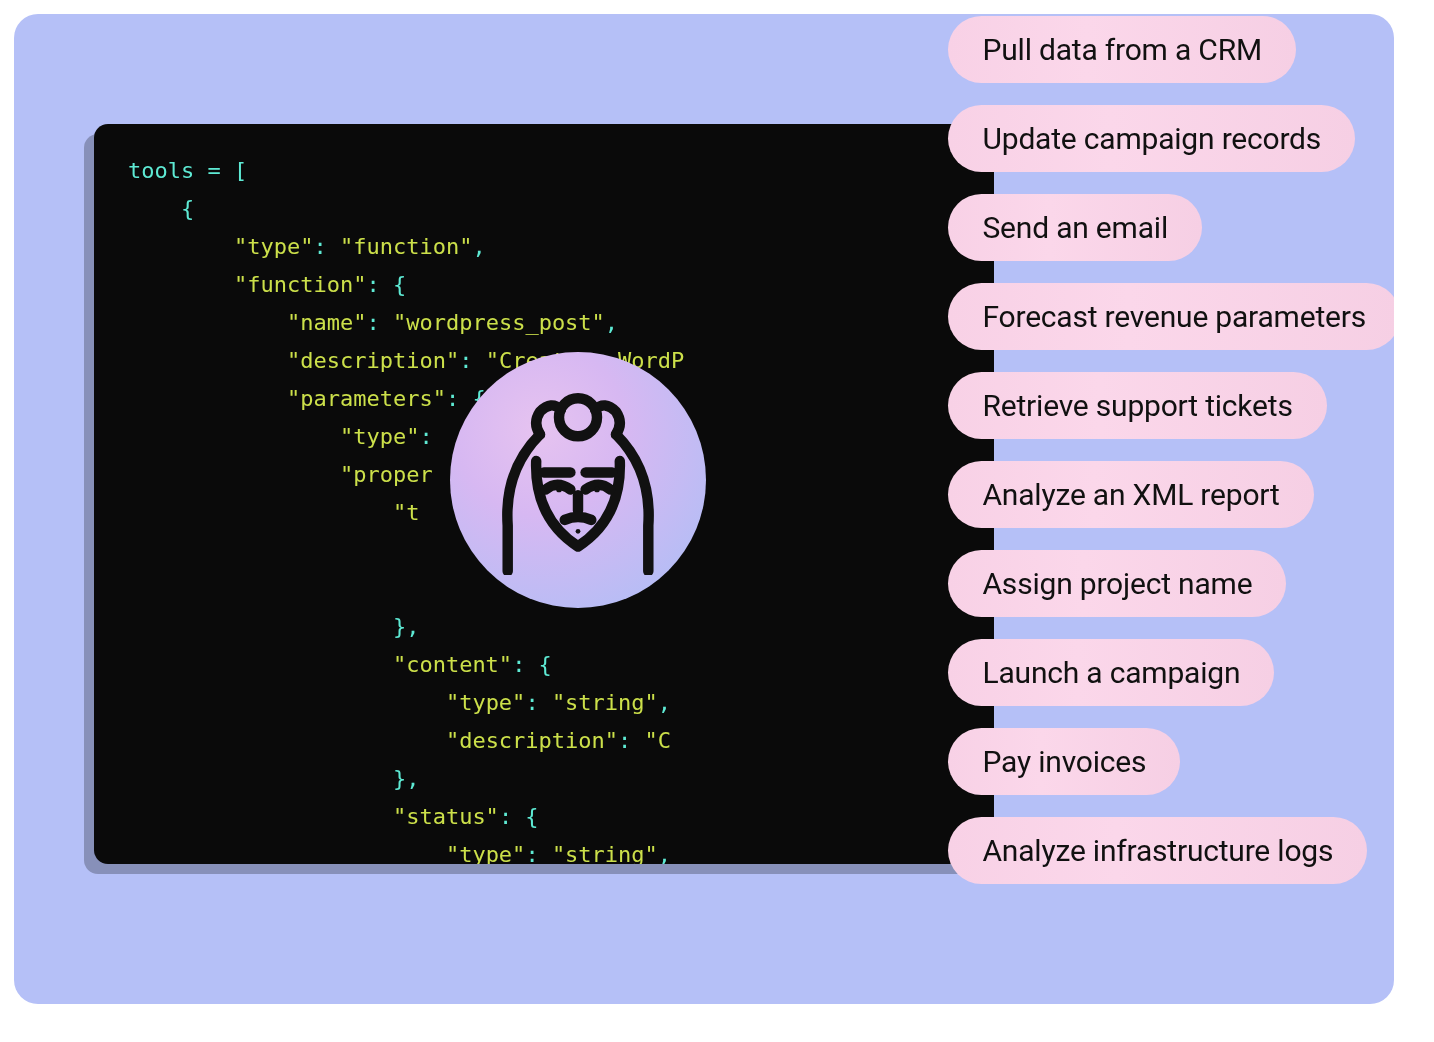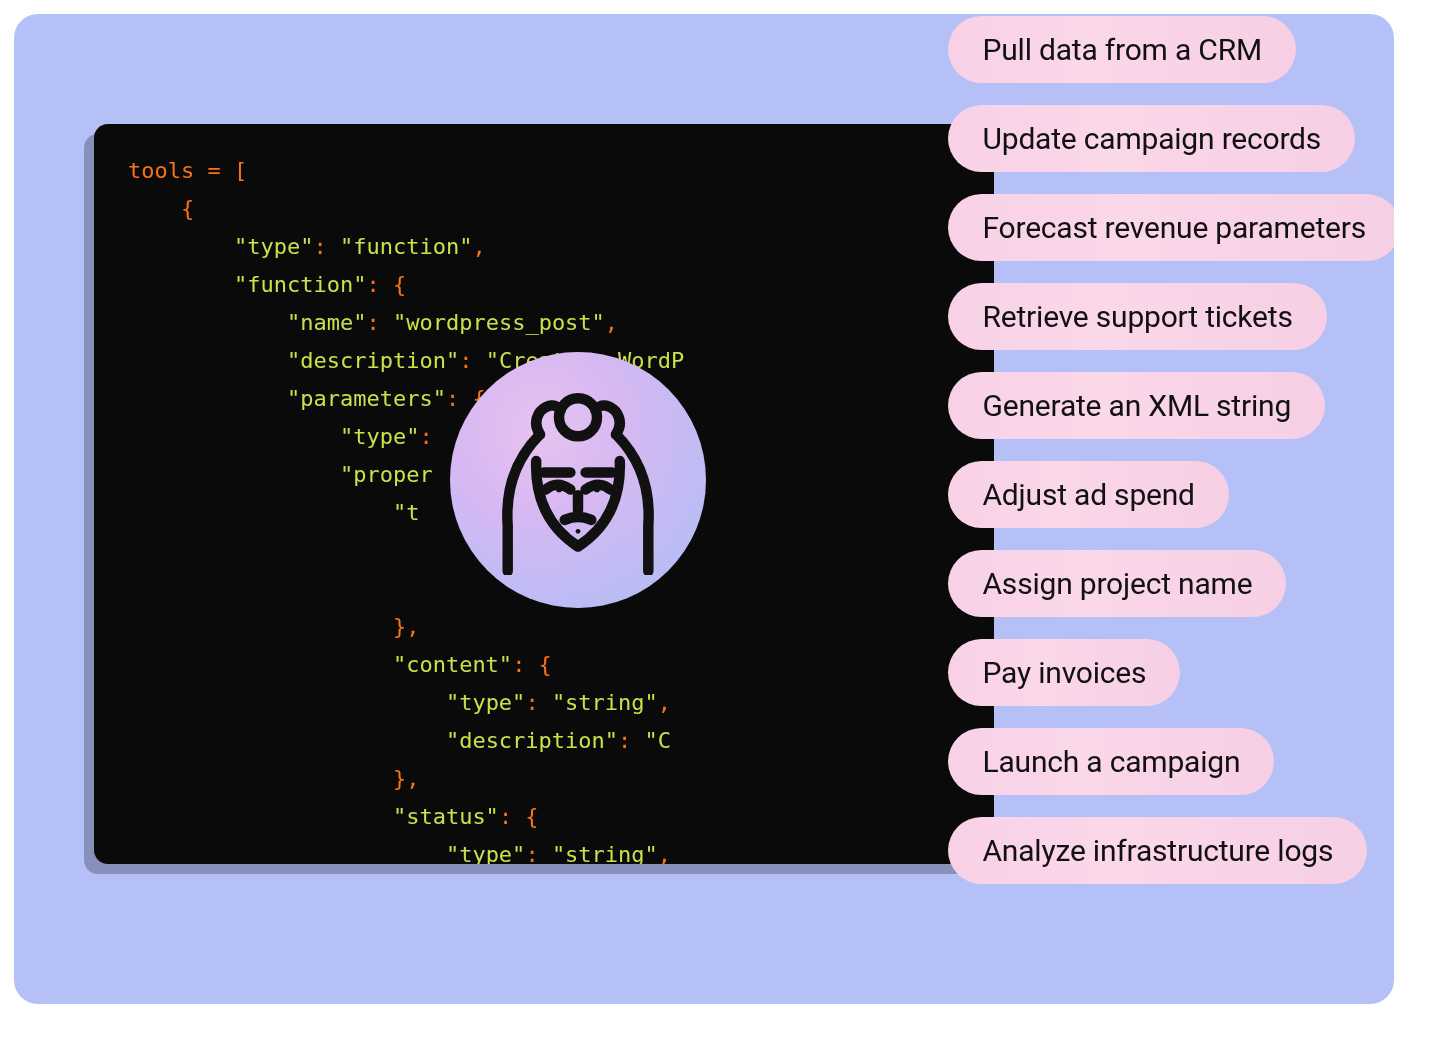--- a/index.html
+++ b/index.html
@@ -31,21 +31,21 @@
       padding: 28px 34px;
       overflow: hidden;
     }
     .code-window pre {
       font-family: 'Menlo','Consolas','DejaVu Sans Mono',monospace;
       font-size: 22px;
       line-height: 38px;
       color: #e6e6e6;
       white-space: pre;
     }
-    .tok-white { color: #f97316; }
+    .tok-white { color: #5eead4; }
     .tok-str   { color: #cce04a; }
 
     .assistant-badge {
       position: absolute;
       left: 436px;
       top: 338px;
       width: 256px;
       height: 256px;
       border-radius: 50%;
       background: radial-gradient(circle at 35% 30%, #e6c3f0 0%, #d7b8f2 35%, #b7bdf5 80%);
@@ -131,23 +131,23 @@
         <path d="M86 142 Q100 136 114 142"></path>
 
         <circle cx="100" cy="154" r="2.5" fill="#111" stroke="none"></circle>
       </g>
     </svg>
   </div>
 
   <div class="pill-stack" id="pill-stack">
       <div class="pill">Pull data from a CRM</div>
       <div class="pill">Update campaign records</div>
+      <div class="pill">Send an email</div>
       <div class="pill">Forecast revenue parameters</div>
       <div class="pill">Retrieve support tickets</div>
-      <div class="pill">Generate an XML string</div>
-      <div class="pill">Adjust ad spend</div>
+      <div class="pill">Analyze an XML report</div>
       <div class="pill">Assign project name</div>
+      <div class="pill">Launch a campaign</div>
       <div class="pill">Pay invoices</div>
-      <div class="pill">Launch a campaign</div>
       <div class="pill">Analyze infrastructure logs</div>
     </div>
 
 </div>
 
 </body></html>

